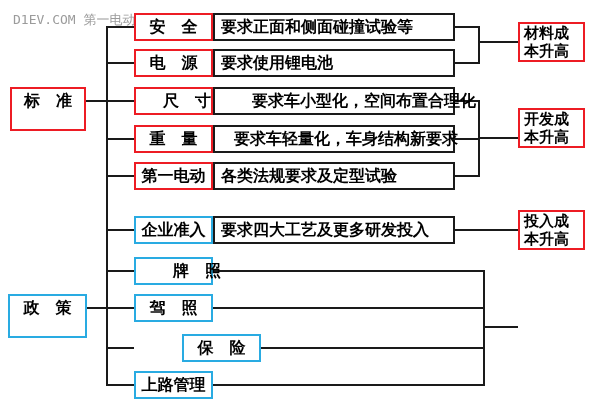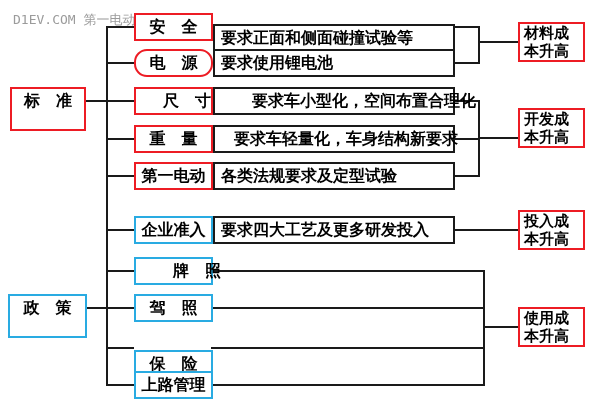--- a/index.html
+++ b/index.html
@@ -93,35 +93,34 @@
   <div class="ln" style="left:211px; top:307px; width:274px; height:2px;"></div>
   <div class="ln" style="left:211px; top:347px; width:274px; height:2px;"></div>
   <div class="ln" style="left:211px; top:384px; width:274px; height:2px;"></div>
   <div class="ln" style="left:483px; top:270px; width:2px; height:116px;"></div>
   <div class="ln" style="left:485px; top:326px; width:33px; height:2px;"></div>
 
   <div class="box red cat-box" style="left:10px; top:87px;  width:76px;">标　准</div>
   <div class="box blue cat-box" style="left:8px;  top:294px; width:79px;">政　策</div>
 
   <div class="box red  label-box" style="top:13px;">安　全</div>
-  <div class="box red  label-box" style="top:49px;border-radius:13px;">电　源</div>
+  <div class="box red  label-box" style="top:49px;">电　源</div>
   <div class="box red  label-box" style="top:87px;text-align:right;">尺　寸</div>
   <div class="box red  label-box" style="top:125px;">重　量</div>
   <div class="box red  label-box" style="top:162px;">第一电动</div>
   <div class="box blue label-box" style="top:216px;">企业准入</div>
   <div class="box blue label-box" style="top:257px;padding-left:37px;">牌　照</div>
   <div class="box blue label-box" style="top:294px;">驾　照</div>
-  <div class="box blue label-box" style="top:350px;">保　险</div>
+  <div class="box blue label-box" style="top:334px;margin-left:48px;">保　险</div>
   <div class="box blue label-box" style="top:371px;">上路管理</div>
 
-  <div class="box black desc-box" style="top:24px;">要求正面和侧面碰撞试验等</div>
+  <div class="box black desc-box" style="top:13px;">要求正面和侧面碰撞试验等</div>
   <div class="box black desc-box" style="top:49px;">要求使用锂电池</div>
   <div class="box black desc-box" style="top:87px;padding-left:37px;">要求车小型化，空间布置合理化</div>
   <div class="box black desc-box" style="top:125px;padding-left:19px;">要求车轻量化，车身结构新要求</div>
   <div class="box black desc-box" style="top:162px;">各类法规要求及定型试验</div>
   <div class="box black desc-box" style="top:216px;">要求四大工艺及更多研发投入</div>
 
   <div class="box red cost-box" style="top:22px;">材料成本升高</div>
   <div class="box red cost-box" style="top:108px;">开发成本升高</div>
   <div class="box red cost-box" style="top:210px;">投入成本升高</div>
-  <div class="box red cost-box" style="top:307px;">使用成本升高</div>
 
 </div>
 
 </body></html>

